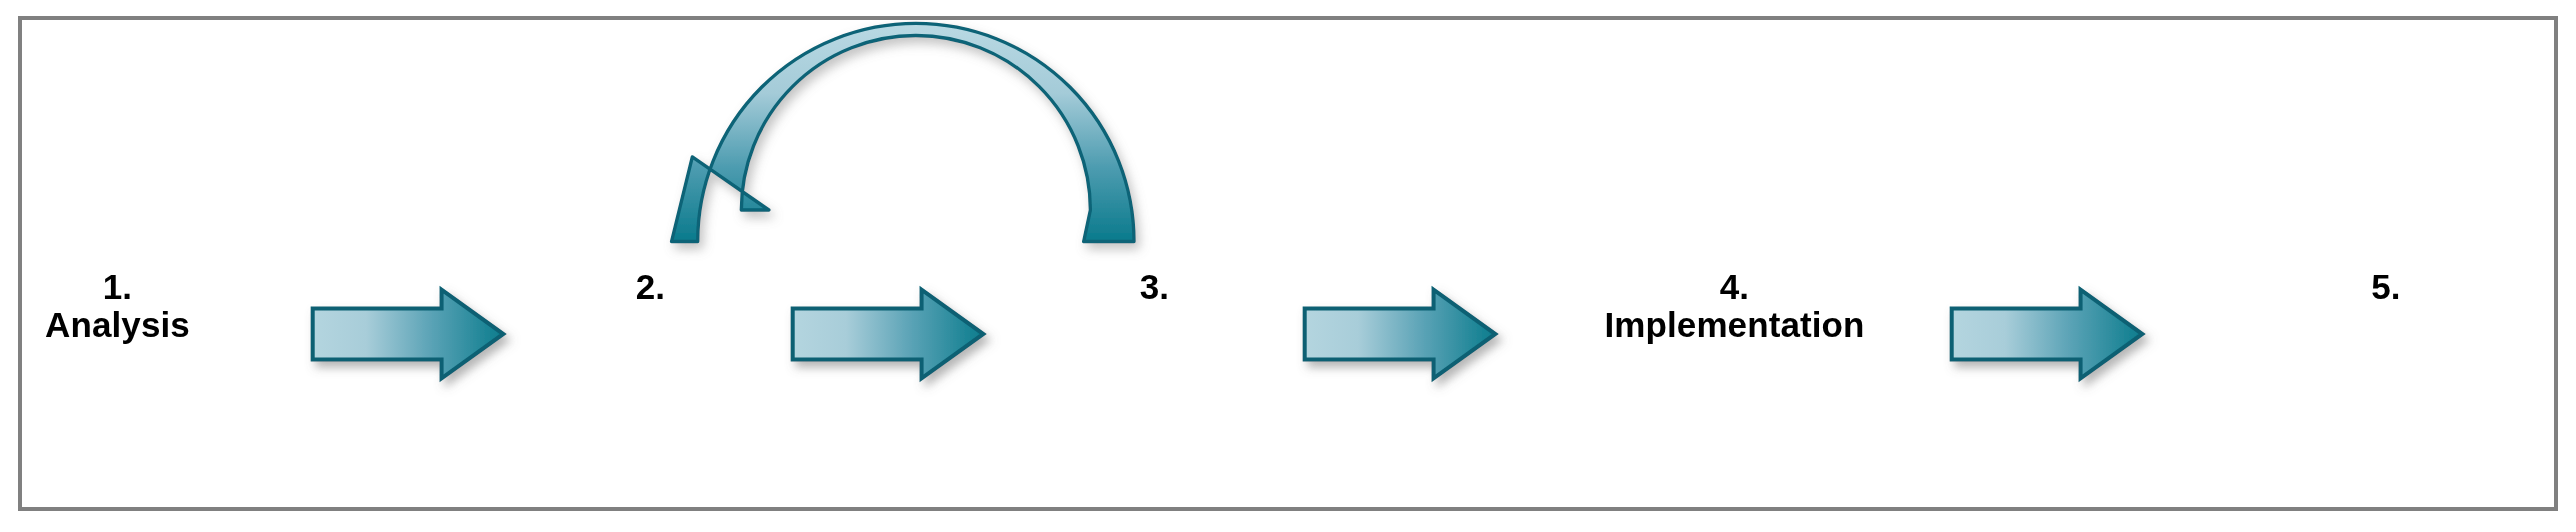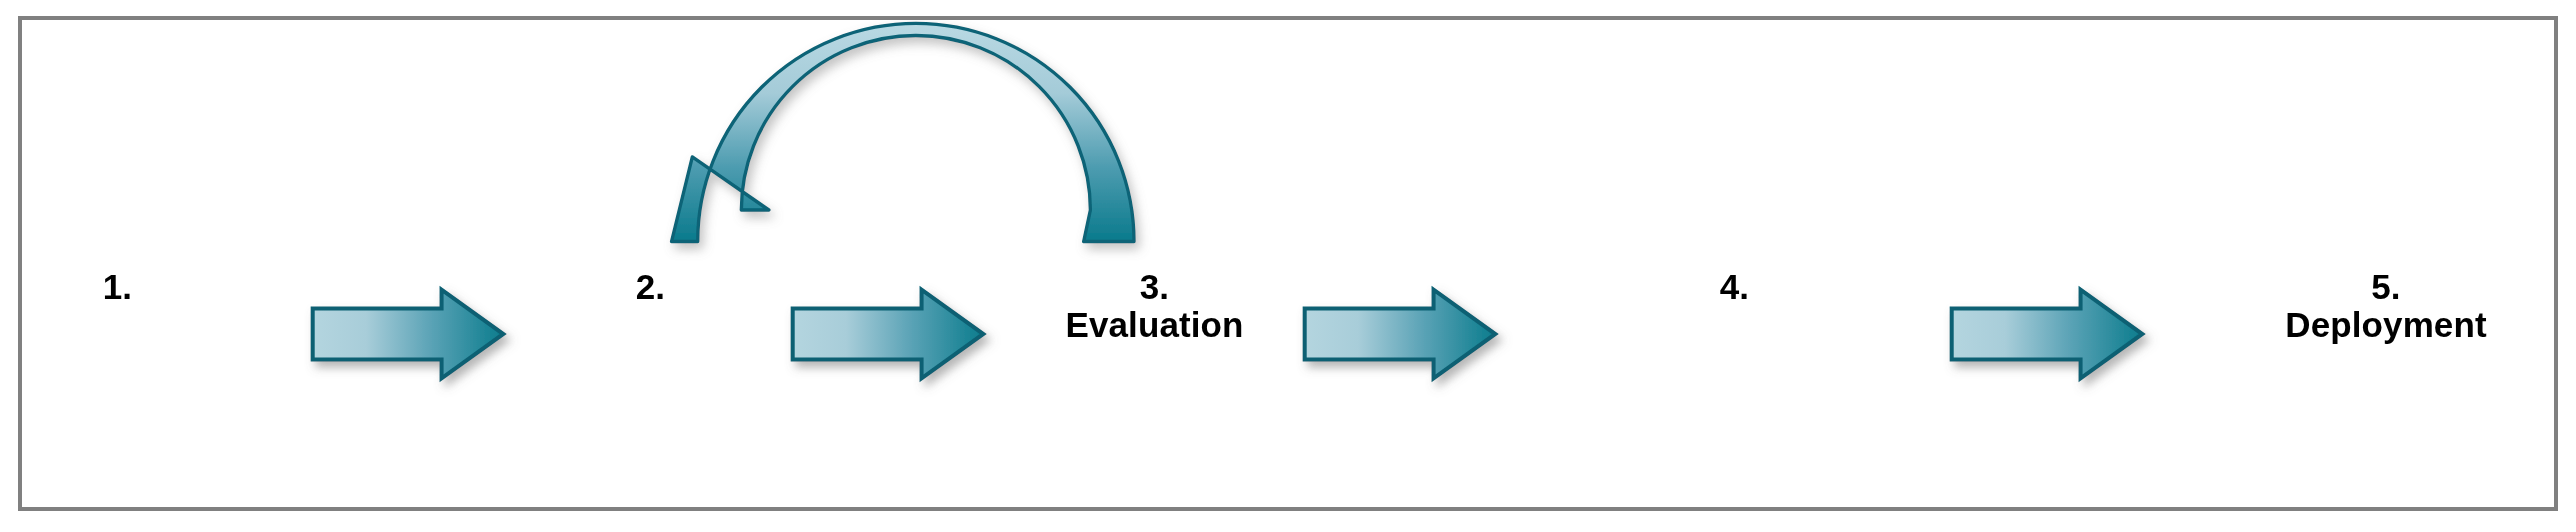--- a/index.html
+++ b/index.html
@@ -121,58 +121,58 @@
         L 72 174
         L 186 253
         L 145 253
         A 260 260 0 0 1 665 253
         Z" fill="url(#gradCurved)" stroke="#0a6477" stroke-width="5" stroke-linejoin="round" filter="url(#dropShadowCurved)"></path>
     </svg>
   </div>
 
   <div class="stage stage-1">
     <span class="num">1.</span>
+    <span class="name">Analysis</span>
   </div>
 
   <div class="arrow arrow-1">
     <svg viewBox="0 0 292 140" width="196" height="94">
       <path d="M 4 32 L 196 32 L 196 4 L 288 70 L 196 136 L 196 108 L 4 108 Z" fill="url(#gradStraight)" stroke="#0a6073" stroke-width="6" stroke-linejoin="miter" filter="url(#dropShadow)"></path>
     </svg>
   </div>
 
   <div class="stage stage-2">
     <span class="num">2.</span>
   </div>
 
   <div class="arrow arrow-2">
     <svg viewBox="0 0 292 140" width="196" height="94">
       <path d="M 4 32 L 196 32 L 196 4 L 288 70 L 196 136 L 196 108 L 4 108 Z" fill="url(#gradStraight)" stroke="#0a6073" stroke-width="6" stroke-linejoin="miter" filter="url(#dropShadow)"></path>
     </svg>
   </div>
 
   <div class="stage stage-3">
     <span class="num">3.</span>
-    <span class="name">Evaluation</span>
   </div>
 
   <div class="arrow arrow-3">
     <svg viewBox="0 0 292 140" width="196" height="94">
       <path d="M 4 32 L 196 32 L 196 4 L 288 70 L 196 136 L 196 108 L 4 108 Z" fill="url(#gradStraight)" stroke="#0a6073" stroke-width="6" stroke-linejoin="miter" filter="url(#dropShadow)"></path>
     </svg>
   </div>
 
   <div class="stage stage-4">
     <span class="num">4.</span>
+    <span class="name">Implementation</span>
   </div>
 
   <div class="arrow arrow-4">
     <svg viewBox="0 0 292 140" width="196" height="94">
       <path d="M 4 32 L 196 32 L 196 4 L 288 70 L 196 136 L 196 108 L 4 108 Z" fill="url(#gradStraight)" stroke="#0a6073" stroke-width="6" stroke-linejoin="miter" filter="url(#dropShadow)"></path>
     </svg>
   </div>
 
   <div class="stage stage-5">
     <span class="num">5.</span>
-    <span class="name">Deployment</span>
   </div>
 
 </div>
 
 
 </body></html>

